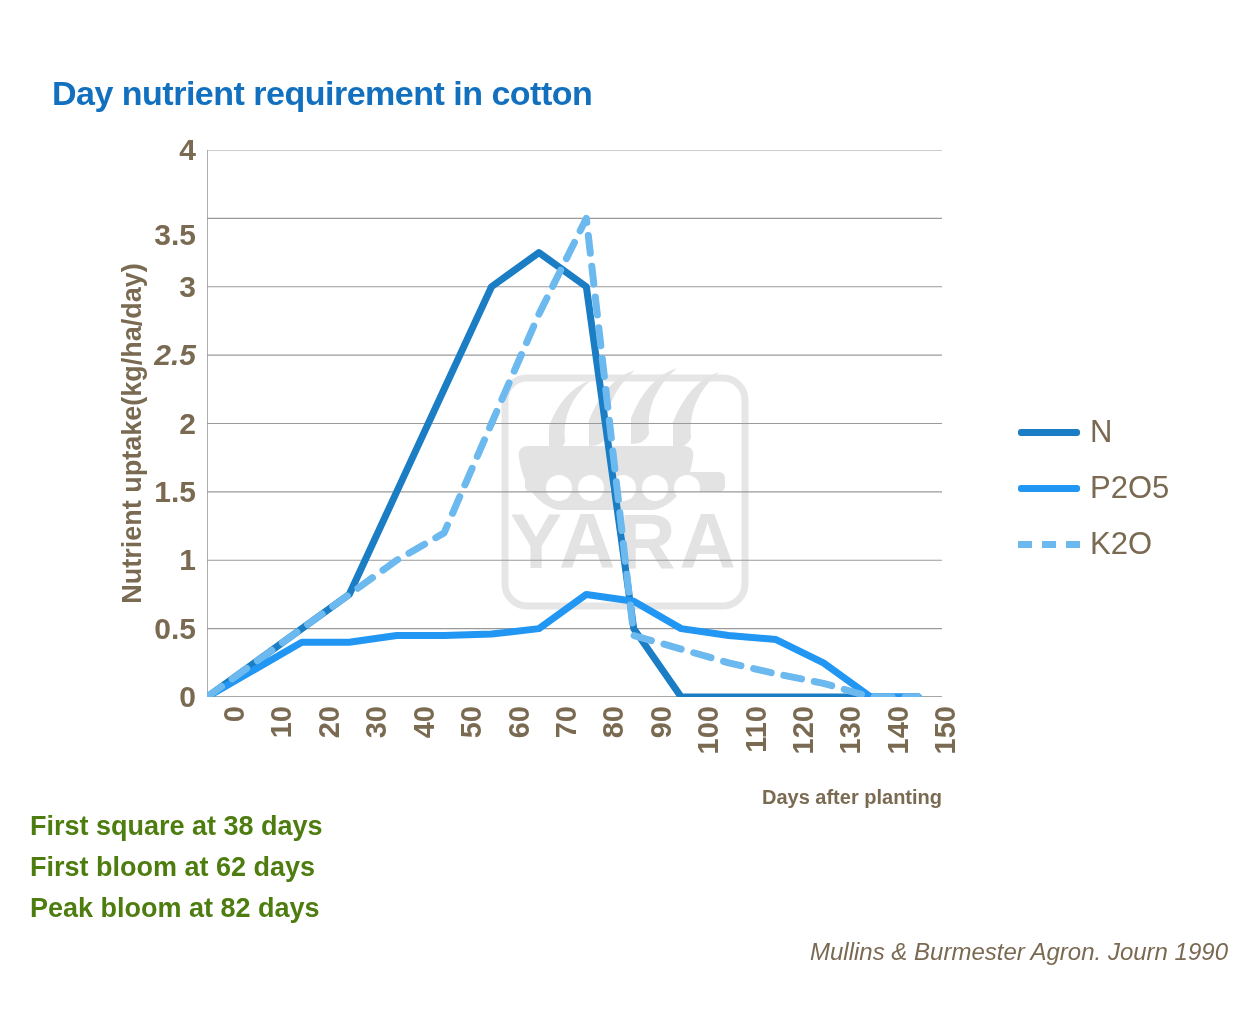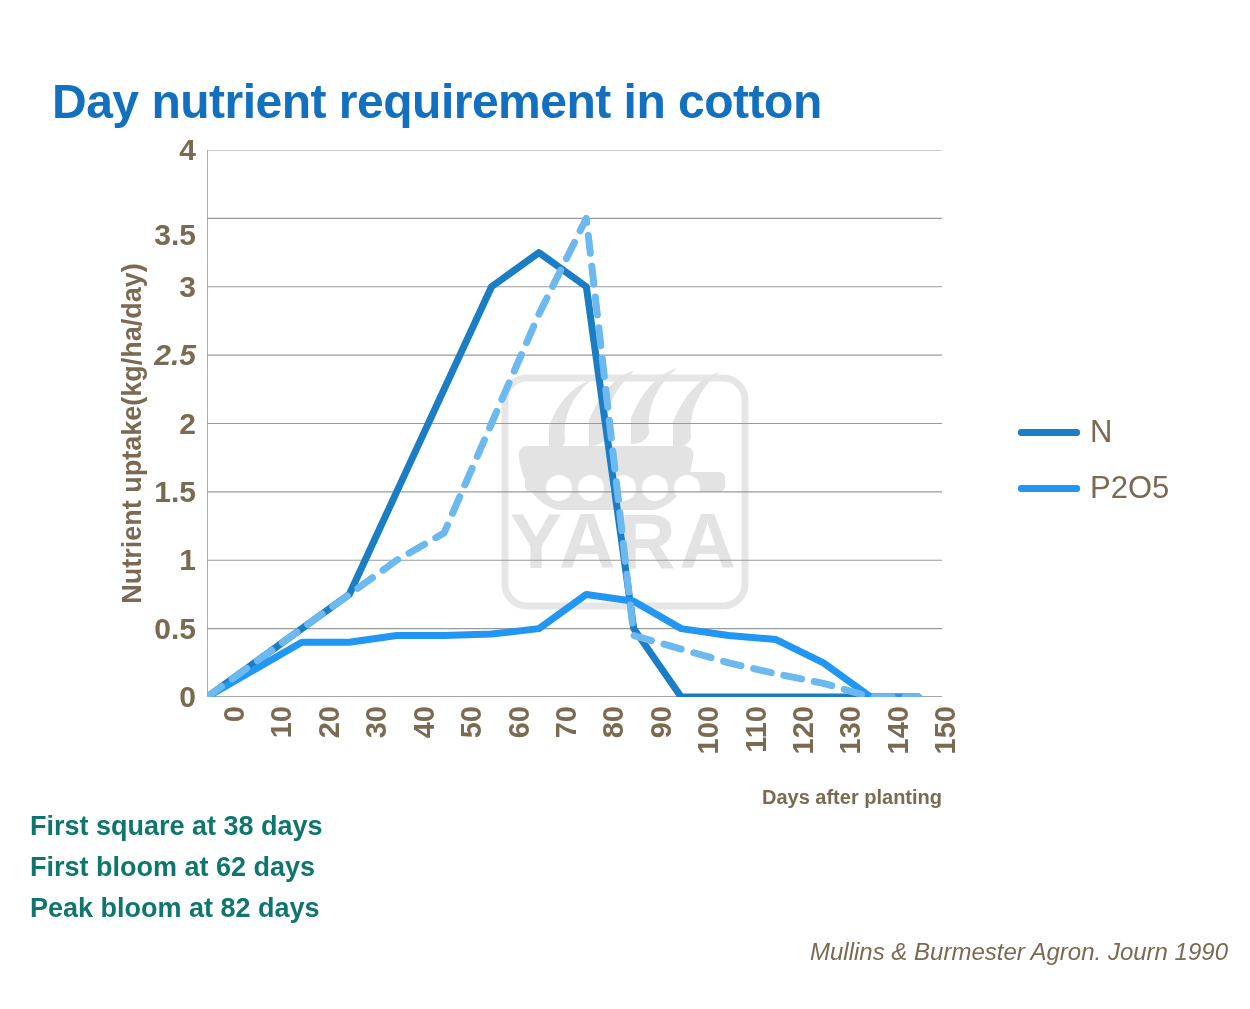--- a/index.html
+++ b/index.html
@@ -13,21 +13,21 @@
     position: relative;
     font-family: "Liberation Sans", sans-serif;
     overflow: hidden;
   }
 
   
   #chart-title {
     position: absolute;
     left: 52px;
     top: 74px;
-    font-size: 48px;
+    font-size: 34px;
     font-weight: bold;
     color: #1270be;
     letter-spacing: -0.5px;
     white-space: nowrap;
   }
 
   
   #y-axis-title {
     position: absolute;
     left: -148px;
@@ -141,21 +141,21 @@
 
   
   #footnotes {
     position: absolute;
     left: 30px;
     top: 806px;
   }
   .footnote-line {
     font-size: 27px;
     font-weight: bold;
-    color: #0f766e;
+    color: #4d7c0f;
     line-height: 41px;
     white-space: nowrap;
   }
 
   
   #citation {
     position: absolute;
     right: 22px;
     top: 938px;
     font-size: 24px;
@@ -283,20 +283,24 @@
 
 <div id="legend">
     <div class="legend-row">
       <span class="legend-swatch" style="background: rgb(27, 125, 196);"></span>
       <span class="legend-label">N</span>
     </div>
     <div class="legend-row">
       <span class="legend-swatch" style="background: rgb(33, 150, 243);"></span>
       <span class="legend-label">P2O5</span>
     </div>
+    <div class="legend-row">
+      <span class="legend-swatch dashed" style="border-top-color: rgb(107, 185, 238);"></span>
+      <span class="legend-label">K2O</span>
+    </div>
   </div>
 
 <div id="footnotes">
     <div class="footnote-line">First square at 38 days</div>
     <div class="footnote-line">First bloom at 62 days</div>
     <div class="footnote-line">Peak bloom at 82 days</div>
   </div>
 
 <div id="citation">Mullins &amp; Burmester Agron. Journ 1990</div>
 

